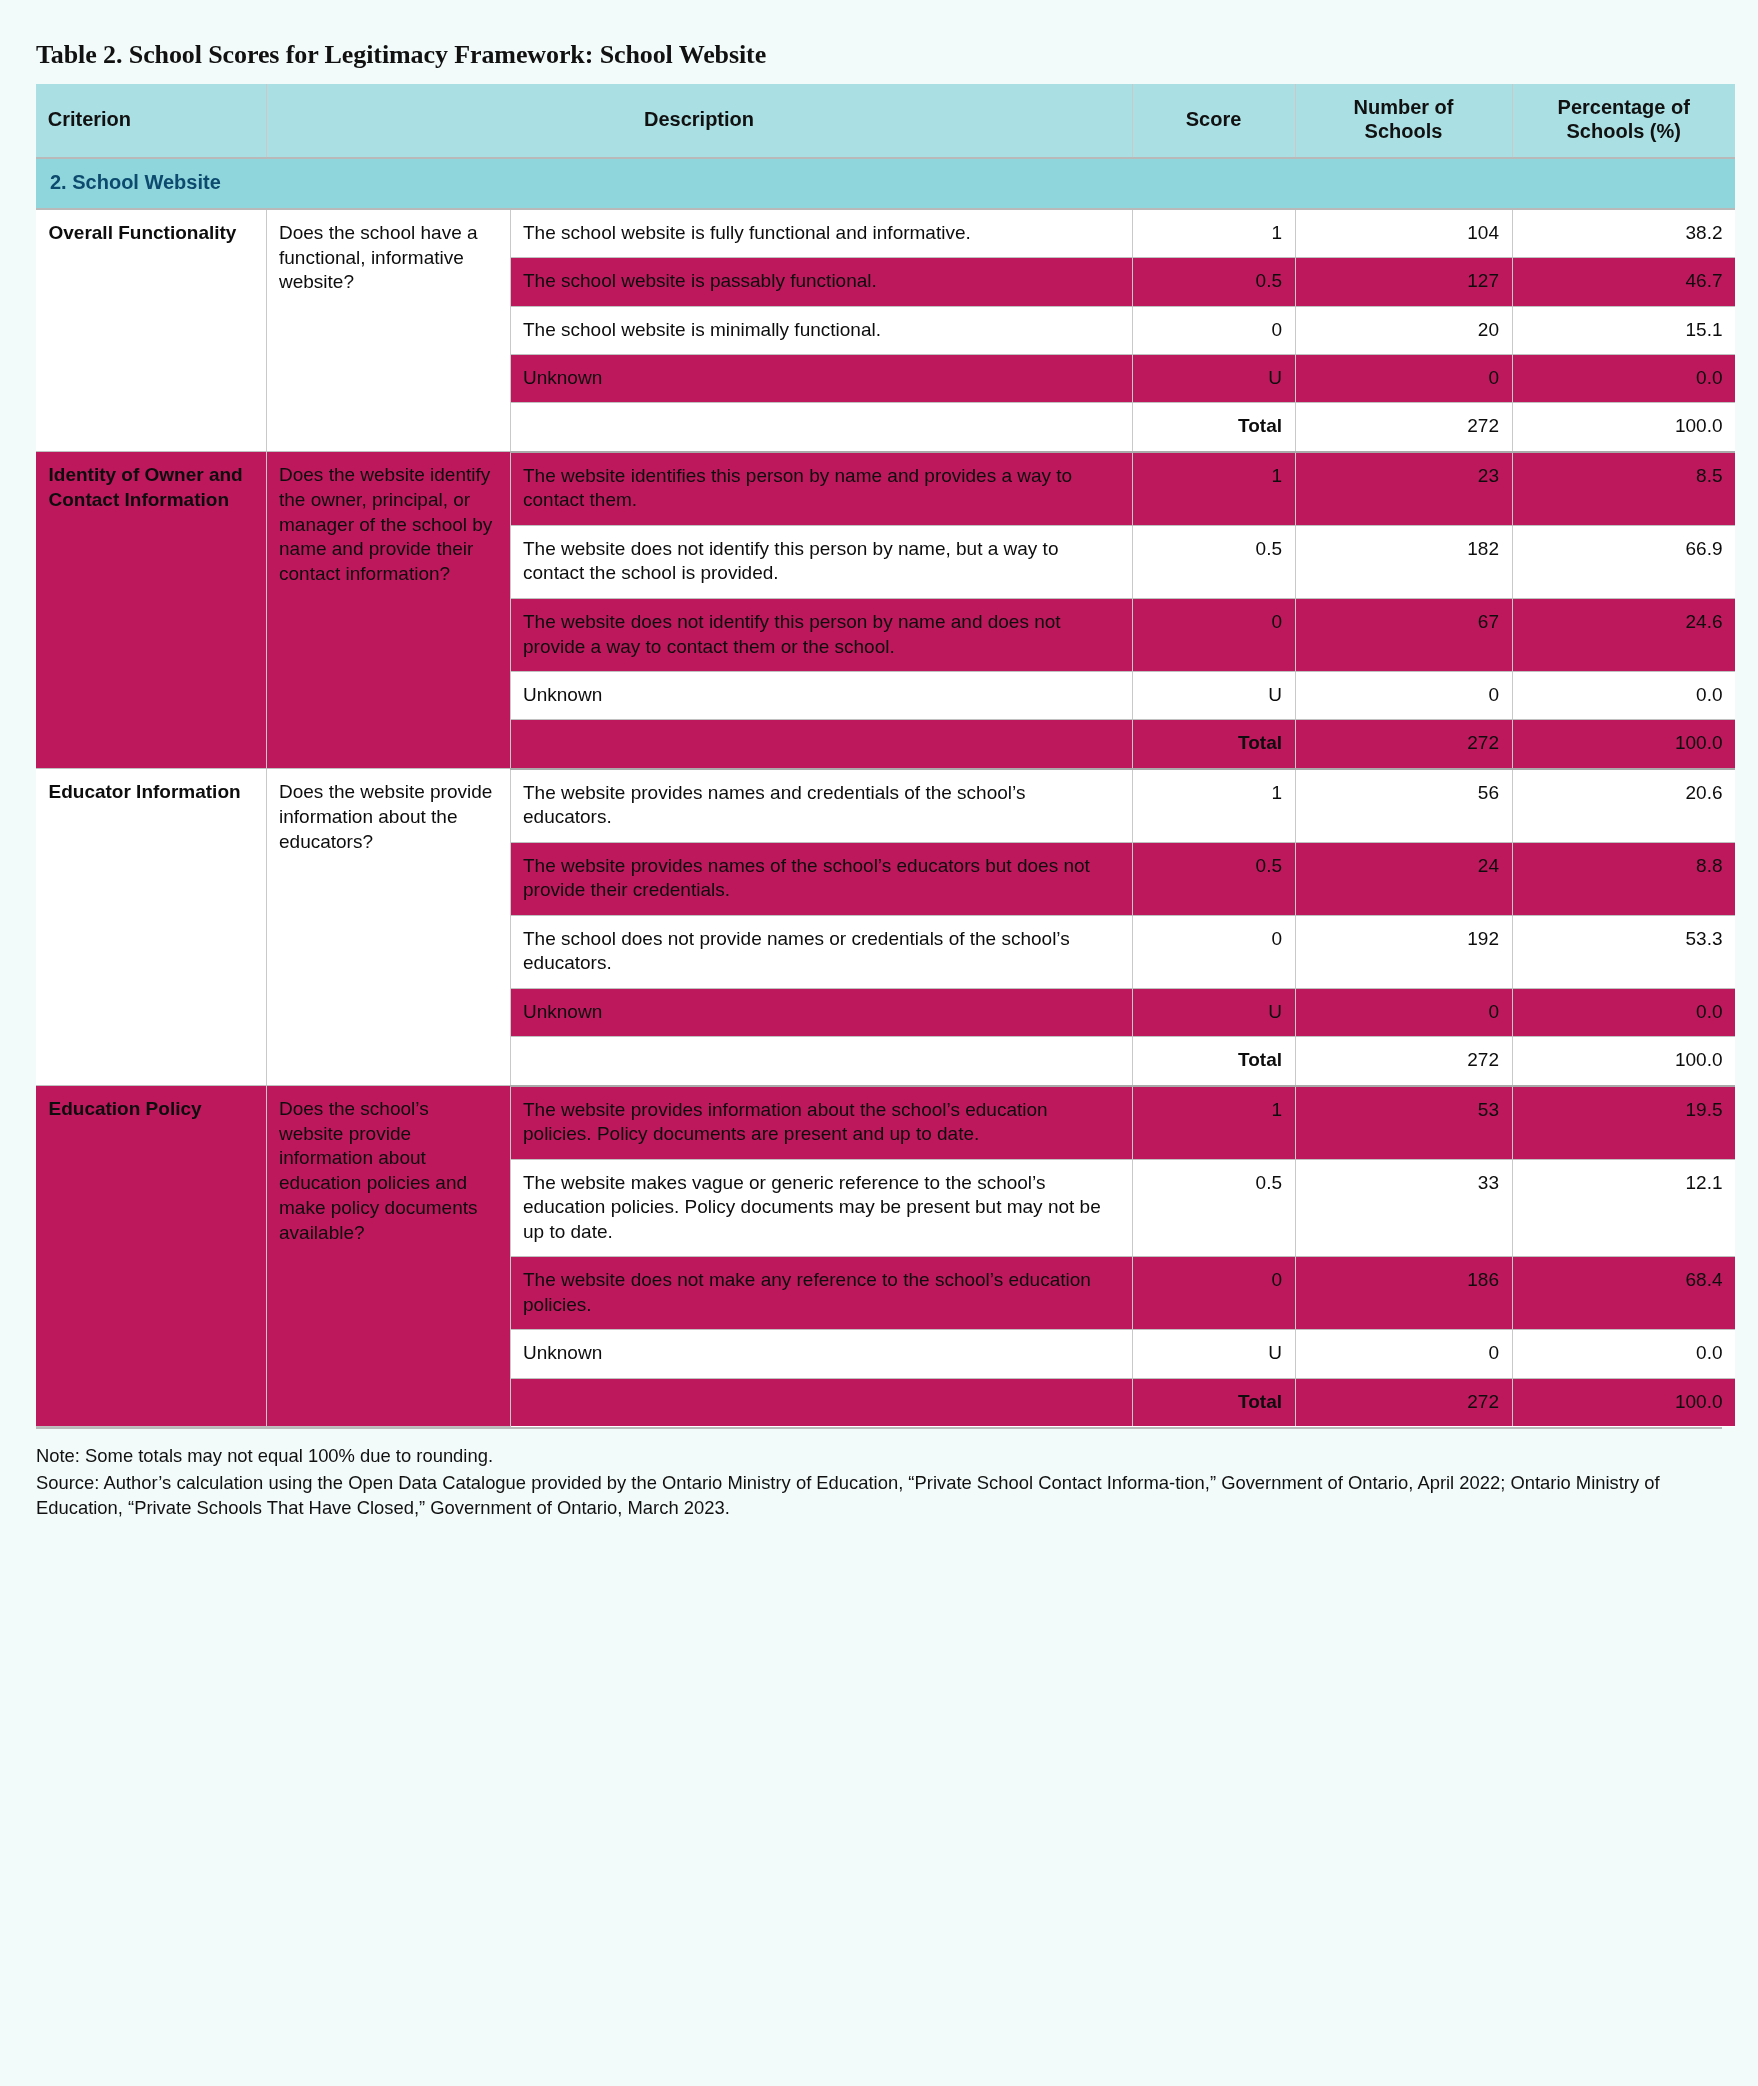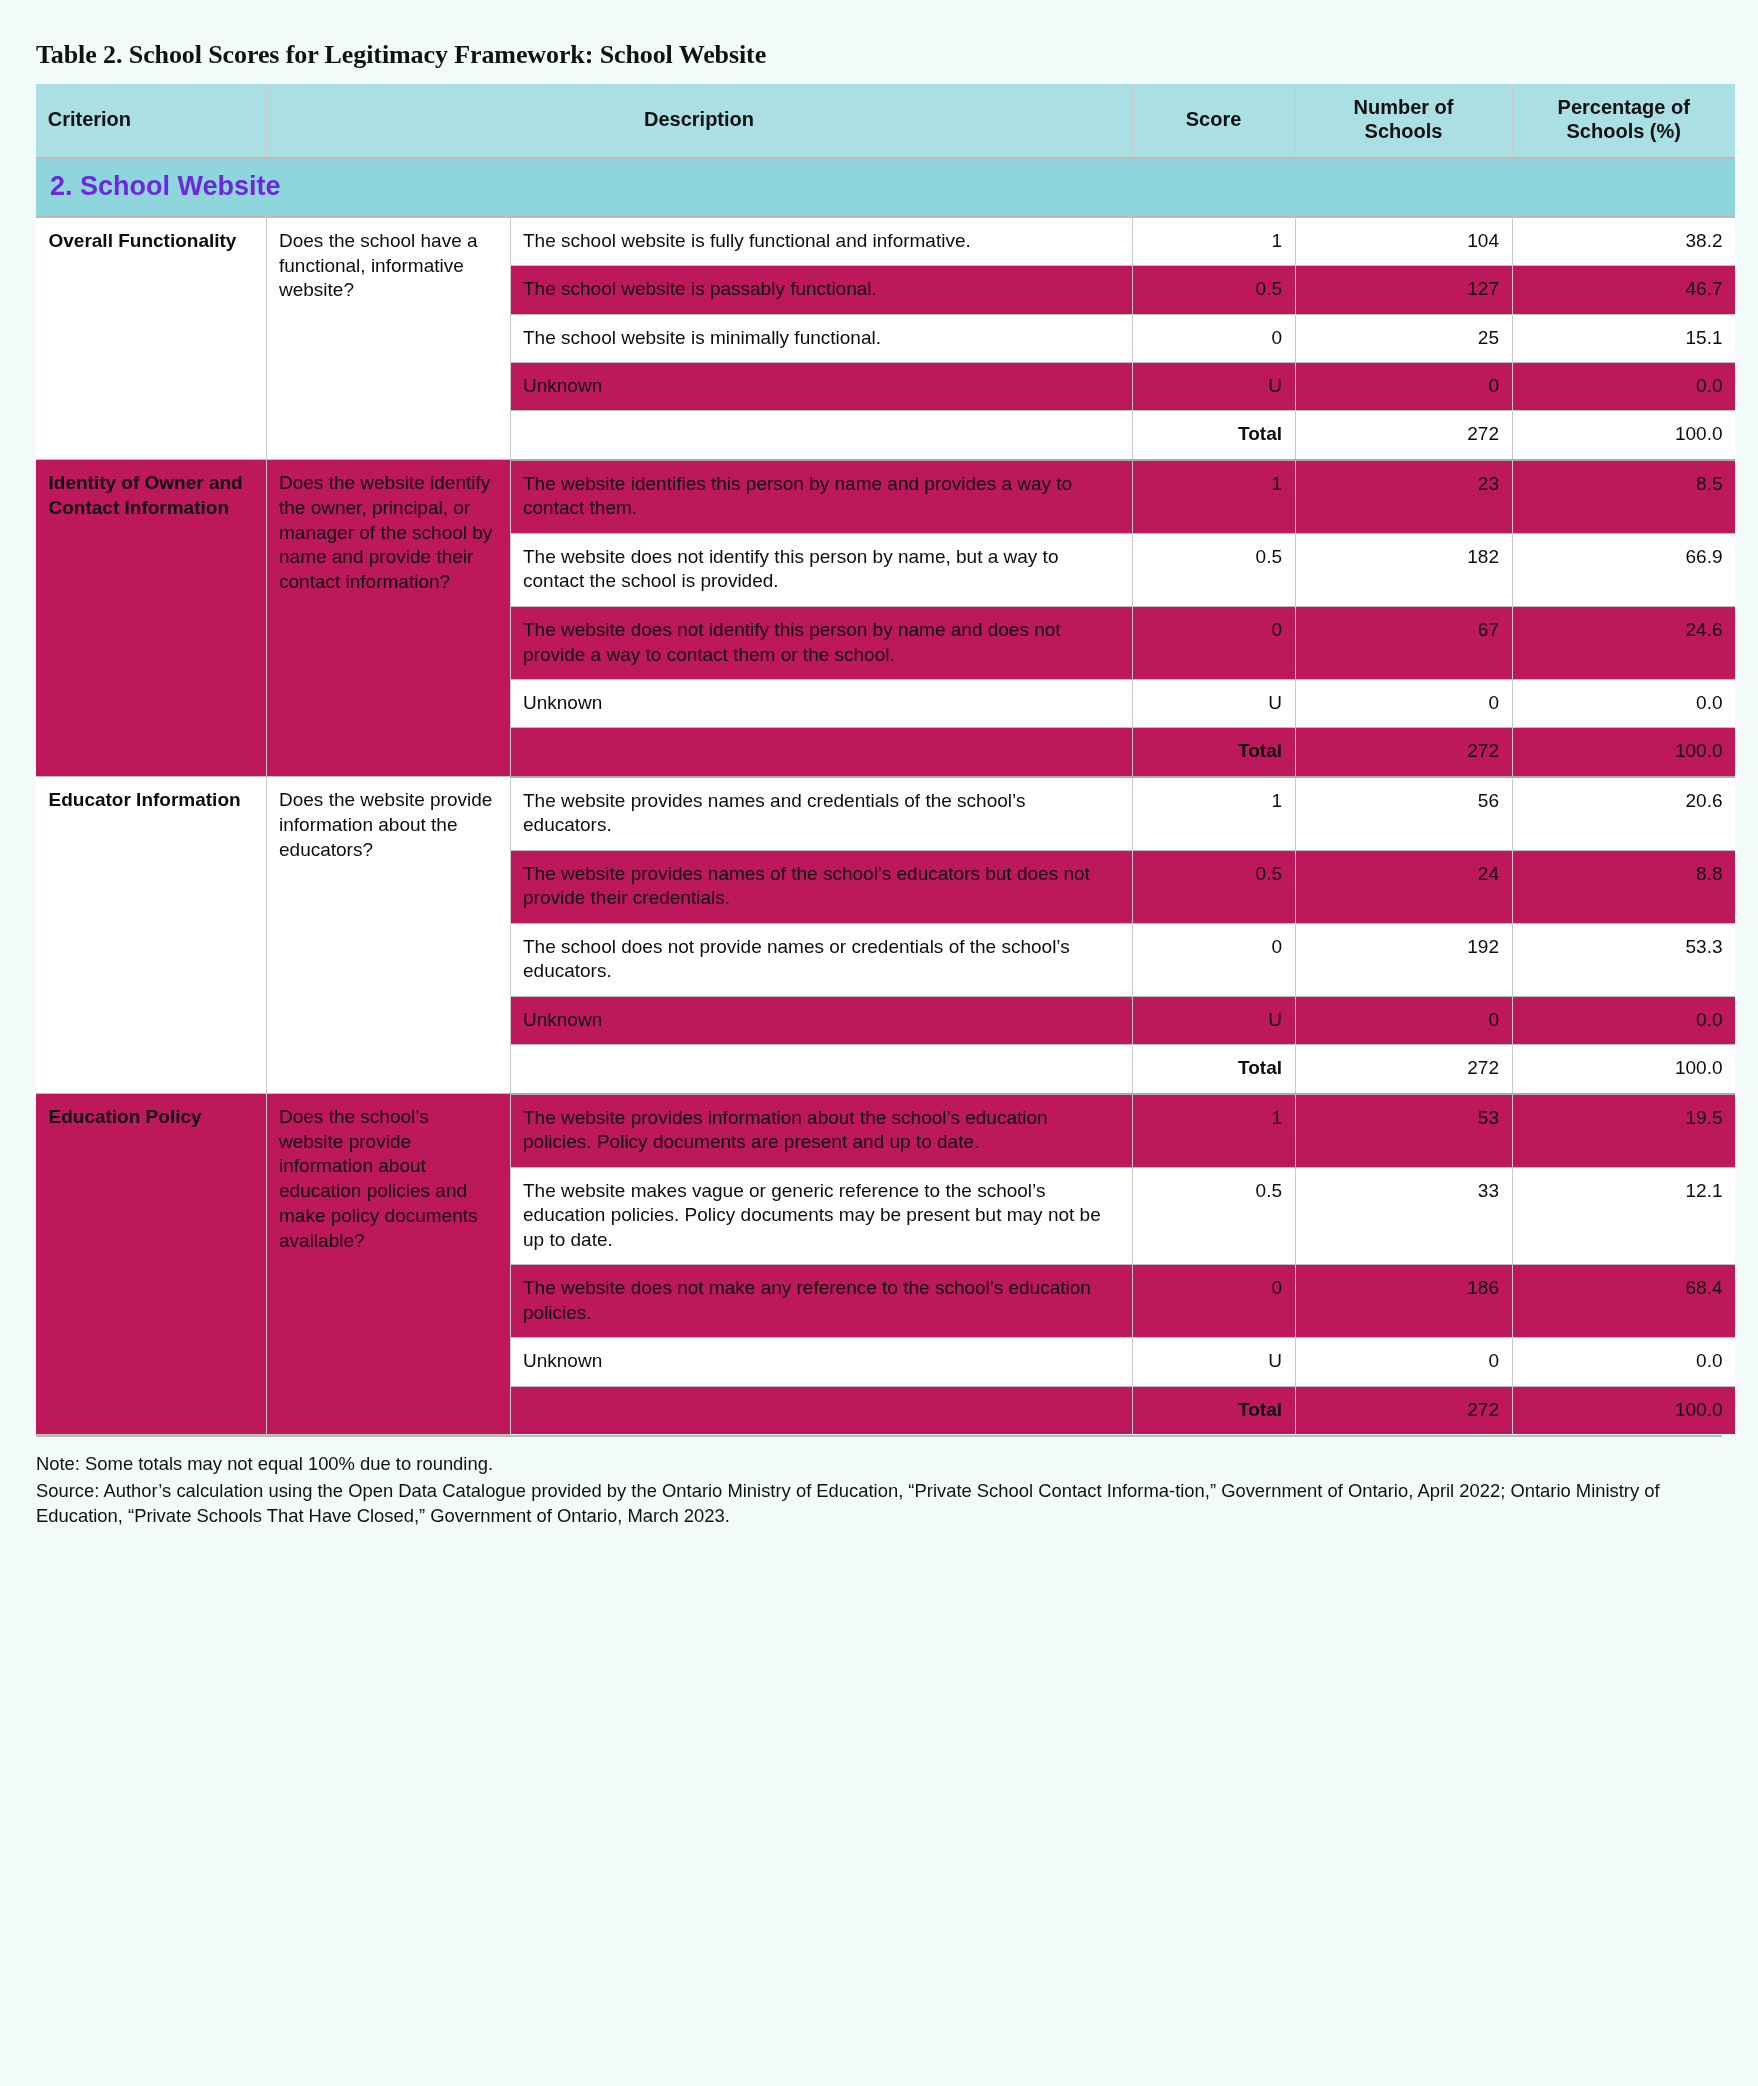--- a/index.html
+++ b/index.html
@@ -36,23 +36,23 @@
   }
   table.scores col.c-criterion { width: 230px; }
   table.scores col.c-question  { width: 244px; }
   table.scores col.c-desc      { width: 622px; }
   table.scores col.c-score     { width: 163px; }
   table.scores col.c-num       { width: 217px; }
   table.scores col.c-pct       { width: 223px; }
 
   .section-banner td {
     background: #8ed6dc;
-    font-size: 27px;
-    font-weight: bold;
-    color: #6d28d9;
+    font-size: 20px;
+    font-weight: bold;
+    color: #0c4a6e;
     padding: 12.5px 14px 13.4px 14px;
     border: none;
     border-bottom: 2.5px solid #b9b9b9;
   }
   thead.col-heads th {
     background: #aadfe3;
     font-size: 20px;
     font-weight: bold;
     color: #111111;
     padding: 12.5px 11.7px 13.4px 11.7px;
@@ -163,21 +163,21 @@
           </tr>
           <tr>
             <td class="cell desc shade">The school website is passably functional.</td>
             <td class="cell numeric shade">0.5</td>
             <td class="cell numeric shade">127</td>
             <td class="cell numeric shade">46.7</td>
           </tr>
           <tr>
             <td class="cell desc">The school website is minimally functional.</td>
             <td class="cell numeric">0</td>
-            <td class="cell numeric">25</td>
+            <td class="cell numeric">20</td>
             <td class="cell numeric">15.1</td>
           </tr>
           <tr>
             <td class="cell desc shade">Unknown</td>
             <td class="cell numeric shade">U</td>
             <td class="cell numeric shade">0</td>
             <td class="cell numeric shade">0.0</td>
           </tr>
           <tr class="row-sep-strong">
             <td class="cell">&nbsp;</td>

